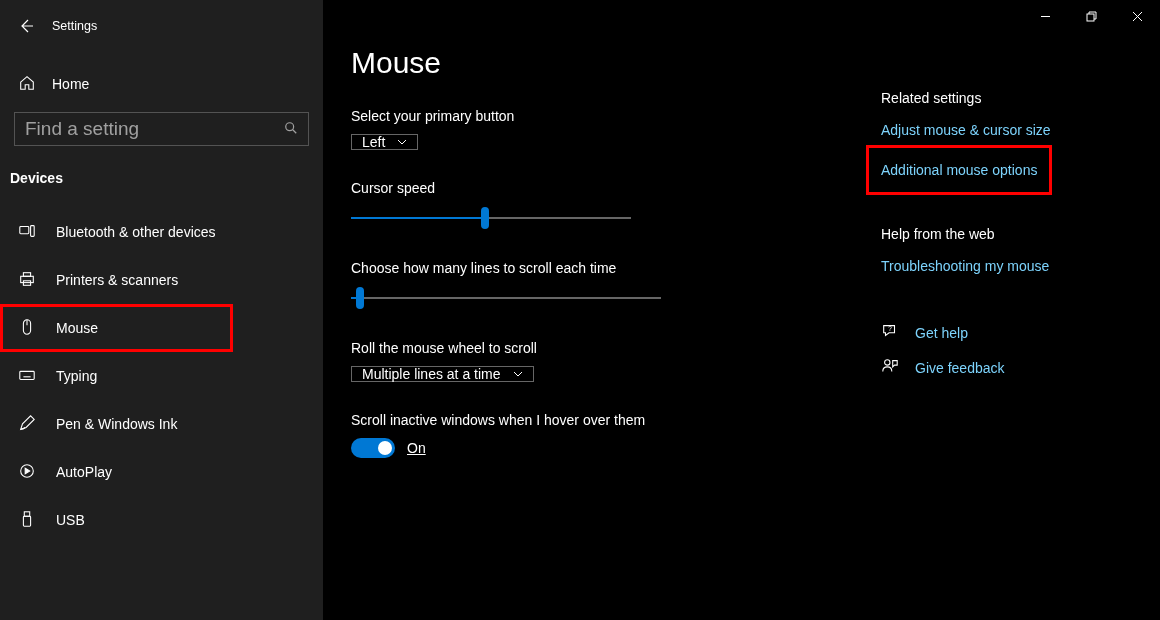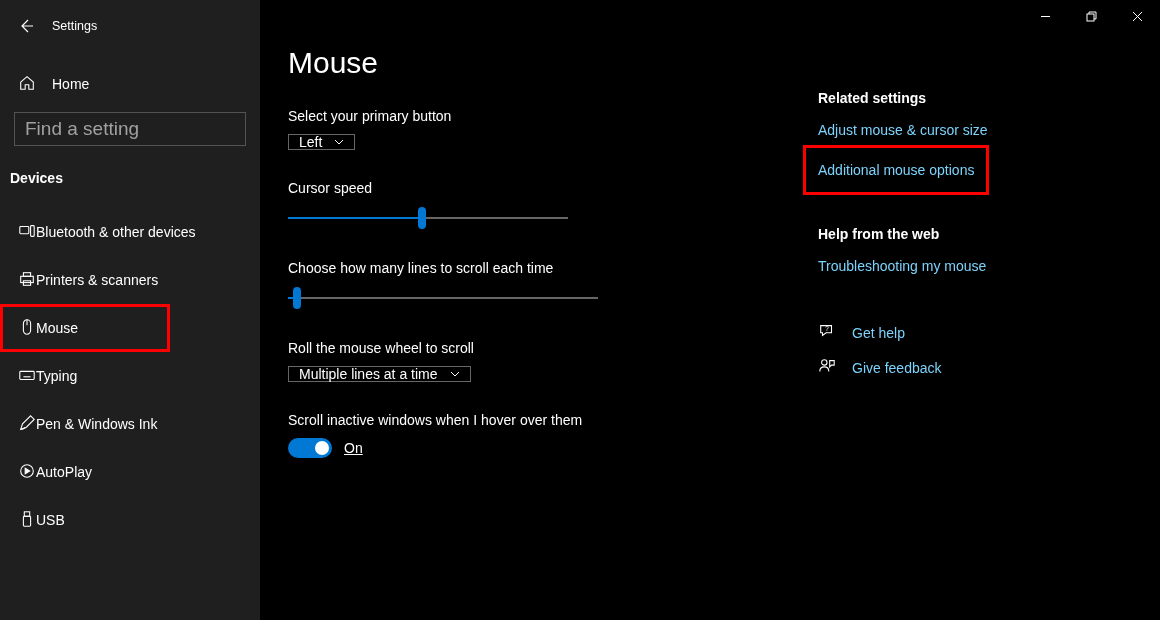--- a/index.html
+++ b/index.html
@@ -4,21 +4,21 @@
 <style>
   * { margin: 0; padding: 0; box-sizing: border-box; font-family: "Segoe UI", Arial, sans-serif; }
   body {
     width: 1160px; height: 620px;
     background: #000; color: #fff;
     display: flex; overflow: hidden;
     font-size: 14px;
   }
   
   .sidebar {
-    width: 260px; height: 100%;
+    width: 323px; height: 100%;
     background: #1f1f1f;
     display: flex; flex-direction: column;
     padding-top: 10px;
   }
   .sidebar .titlebar {
     display: flex; align-items: center; gap: 18px;
     height: 32px; padding-left: 18px; font-size: 12.5px;
   }
   .back-arrow svg { width: 16px; height: 16px; display: block; }
   .home-row {
@@ -35,21 +35,21 @@
   }
   .search input {
     background: transparent; border: none; outline: none; color: #fff;
     font-size: 19px; flex: 1;
   }
   .search input::placeholder { color: #a0a0a0; }
   .search svg { width: 14px; height: 14px; }
   .category-label { padding: 0 10px; margin-top: 24px; font-weight: 600; font-size: 14px; }
   .nav { margin-top: 22px; display: flex; flex-direction: column; }
   .nav-item {
-    display: flex; align-items: center; gap: 0;
+    display: flex; align-items: center; gap: 20px;
     height: 48px; padding: 0 18px; cursor: pointer;
   }
   .nav-item svg { width: 18px; height: 18px; flex-shrink: 0; }
   .nav-item.selected {
     outline: 3px solid #ff0000; outline-offset: -3px;
     margin-right: 90px;
   }
   
   .main {
     flex: 1; height: 100%; background: #000;
@@ -96,21 +96,21 @@
   .toggle {
     width: 44px; height: 20px; border-radius: 10px;
     background: #0078d4; position: relative;
   }
   .toggle .knob {
     position: absolute; right: 3px; top: 3px; width: 14px; height: 14px;
     background: #fff; border-radius: 50%;
   }
   
   .right-col { flex: 1; padding-top: 44px; }
-  .section-head { font-size: 14px; font-weight: 700; margin-bottom: 16px; }
+  .section-head { font-size: 14px; font-weight: 400; margin-bottom: 16px; }
   .link { color: #7dd3fc; font-size: 14px; display: block; margin-bottom: 22px; cursor: pointer; }
   .link.hl {
     display: inline-block; margin-bottom: 0;
     outline: 3px solid #ff0000; outline-offset: 12px;
     padding: 2px 0;
   }
   .hl-wrap { margin-bottom: 36px; }
   .action-row {
     display: flex; align-items: center; gap: 16px; margin-bottom: 14px;
   }

